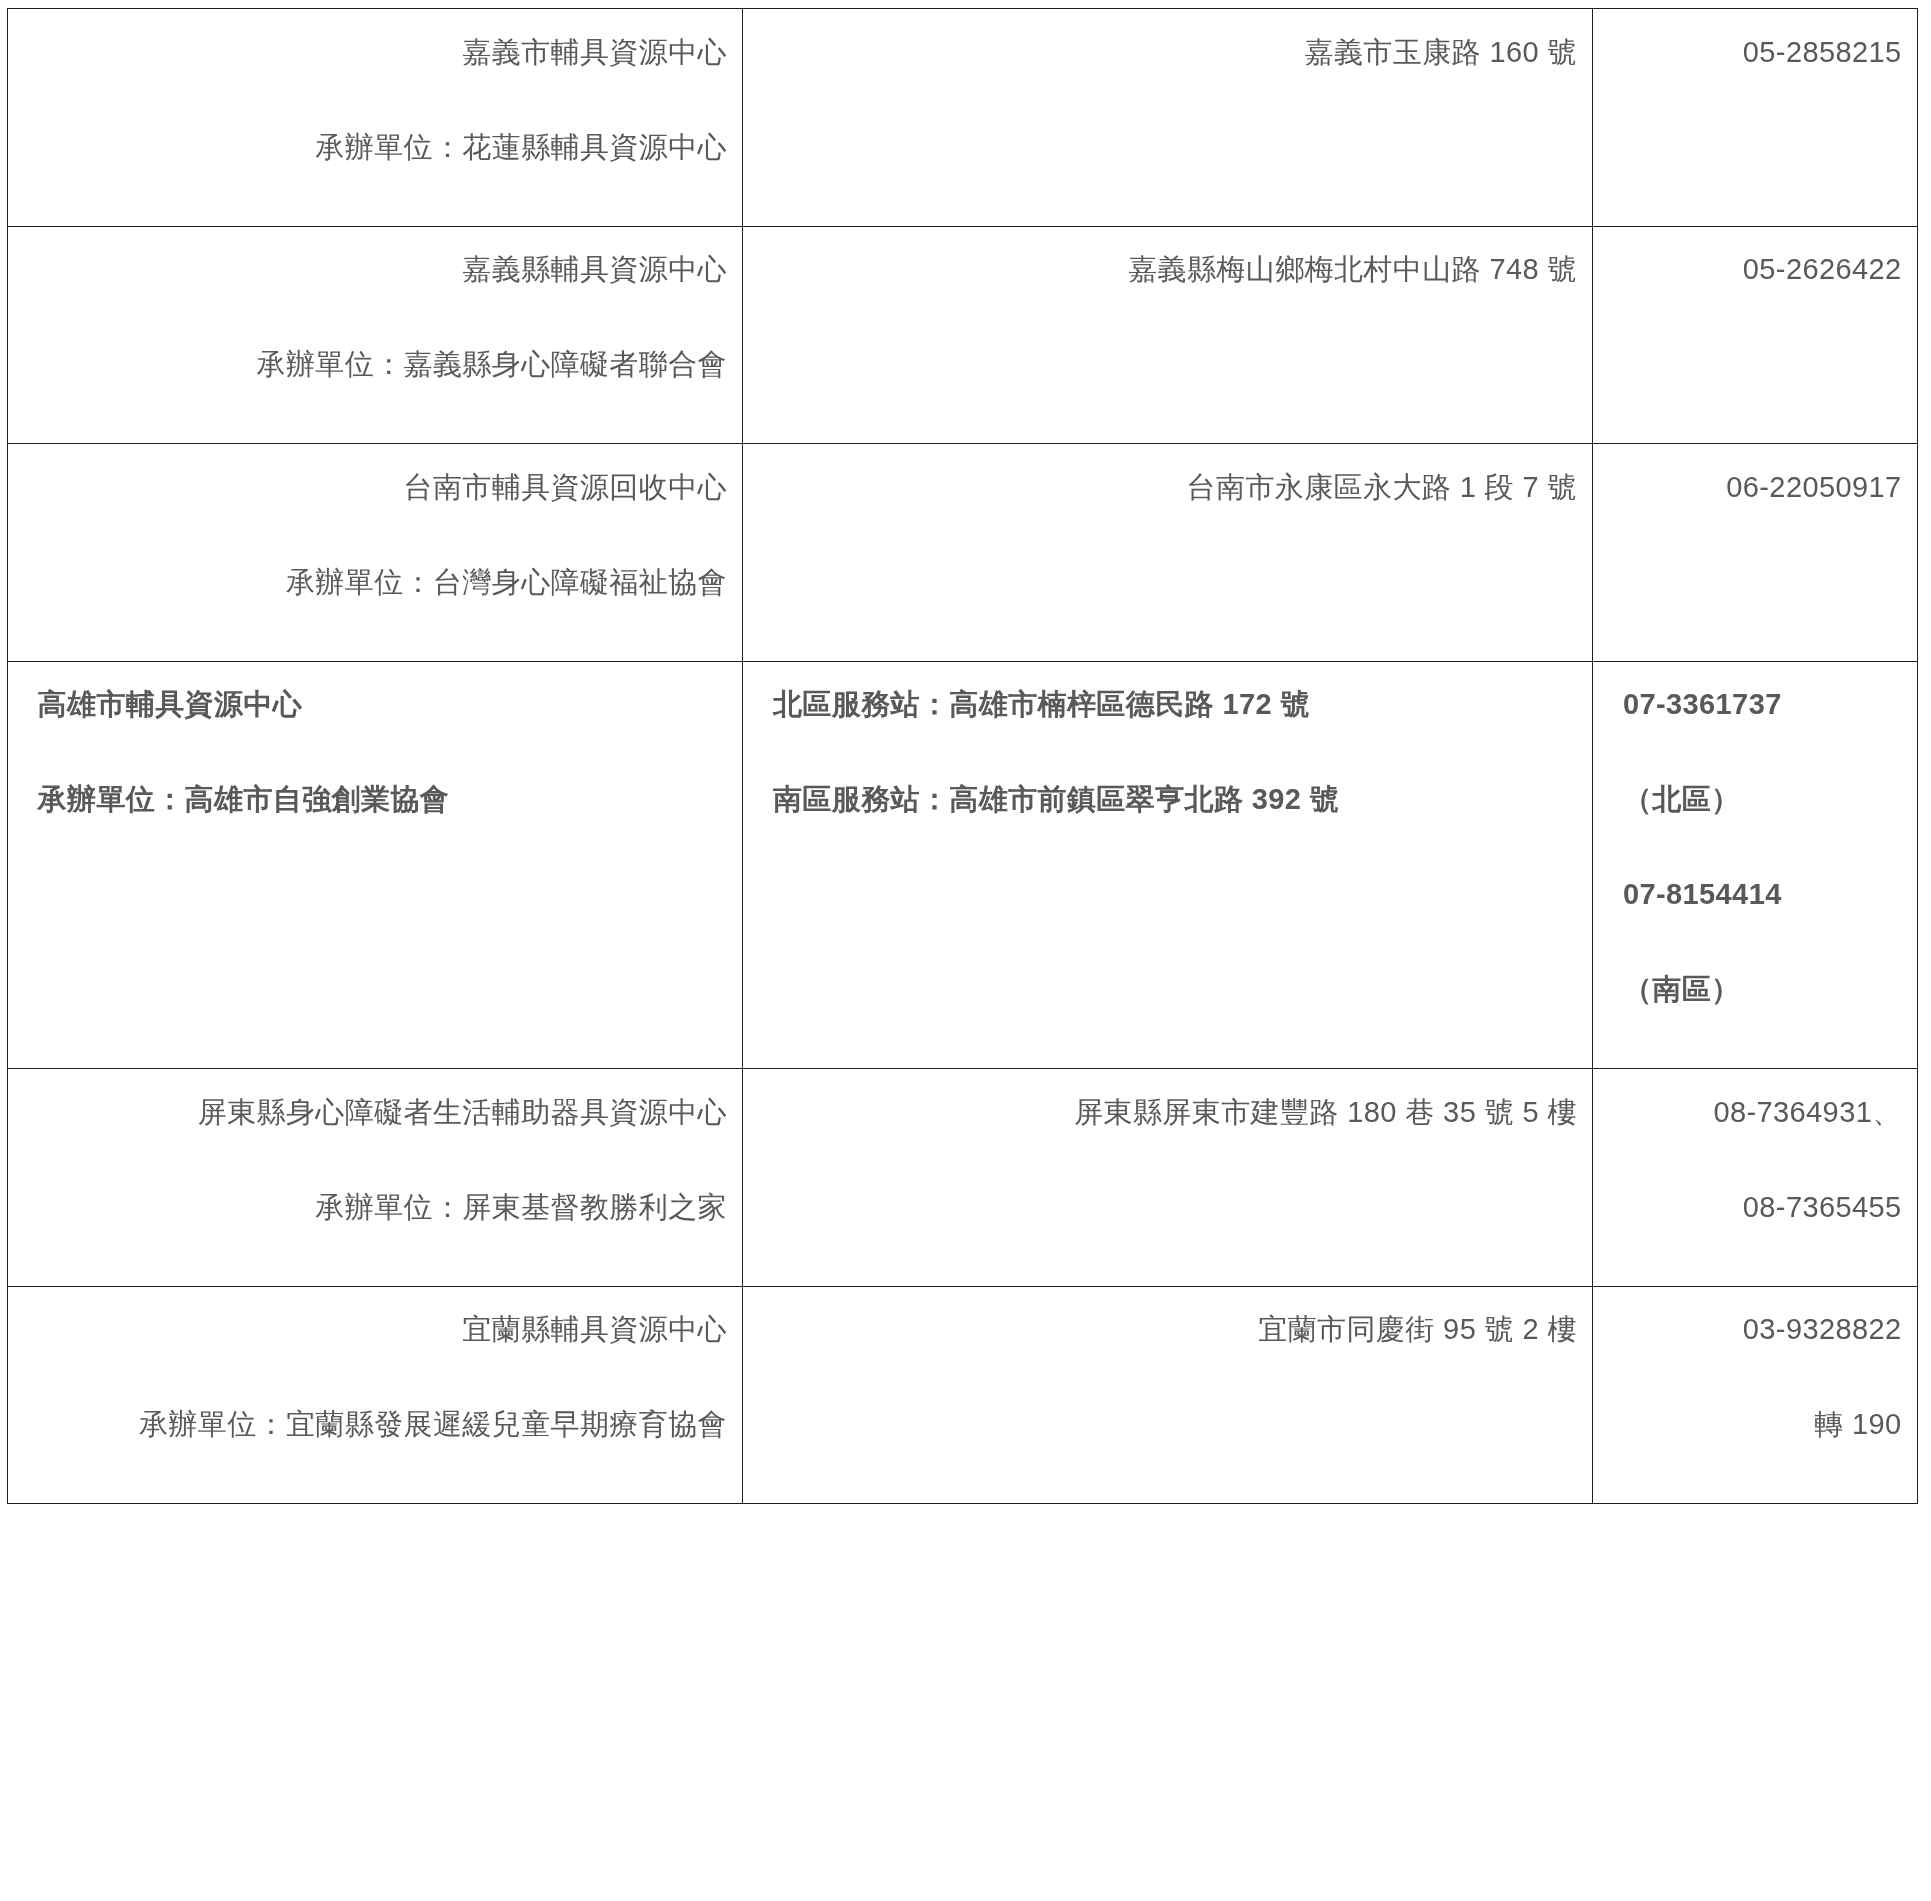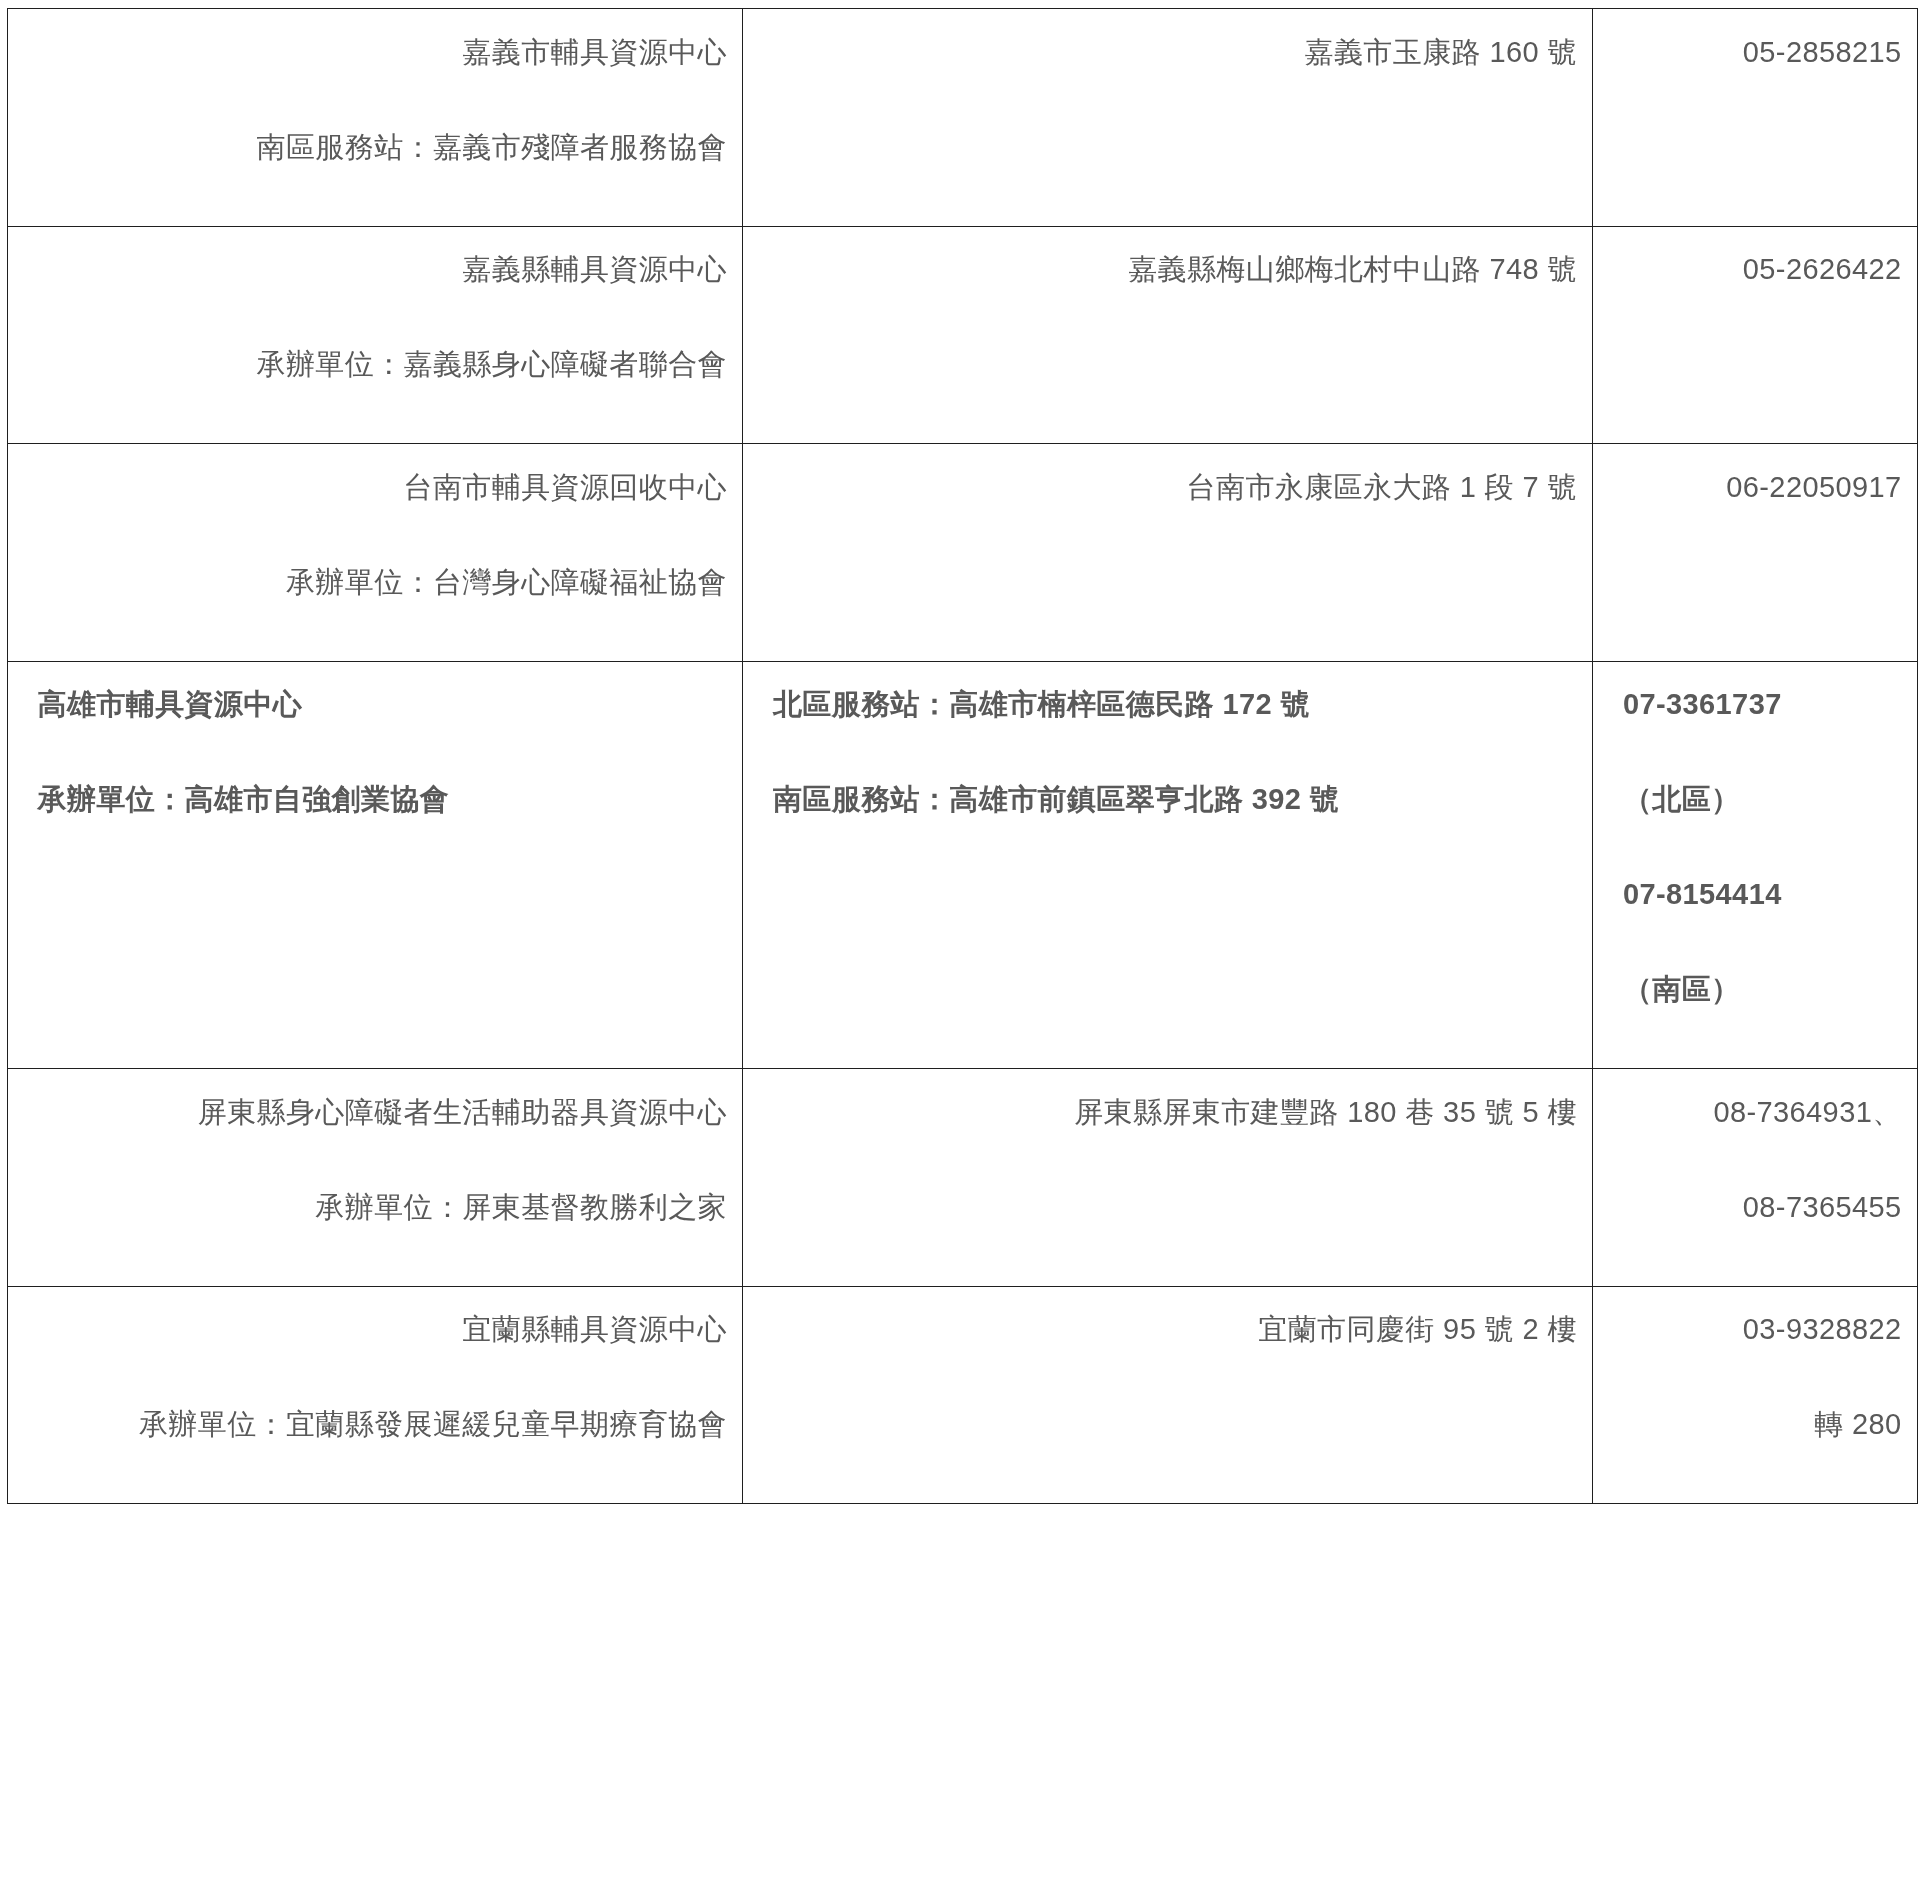--- a/index.html
+++ b/index.html
@@ -44,21 +44,21 @@
 <table class="resource-table">
   <colgroup>
     <col class="col-center">
     <col class="col-address">
     <col class="col-phone">
   </colgroup>
   <tbody id="table-body">
       <tr class="normal">
         <td>
           <p>嘉義市輔具資源中心</p>
-          <p>南區服務站：嘉義市殘障者服務協會</p>
+          <p>承辦單位：花蓮縣輔具資源中心</p>
         </td>
         <td>
           <p>嘉義市玉康路 160 號</p>
         </td>
         <td>
           <p>05-2858215</p>
         </td>
       </tr>
       <tr class="normal">
         <td>
@@ -116,18 +116,18 @@
       <tr class="normal">
         <td>
           <p>宜蘭縣輔具資源中心</p>
           <p>承辦單位：宜蘭縣發展遲緩兒童早期療育協會</p>
         </td>
         <td>
           <p>宜蘭市同慶街 95 號 2 樓</p>
         </td>
         <td>
           <p>03-9328822</p>
-          <p>轉 280</p>
+          <p>轉 190</p>
         </td>
       </tr>
     </tbody>
 </table>
 
 
 </body></html>

